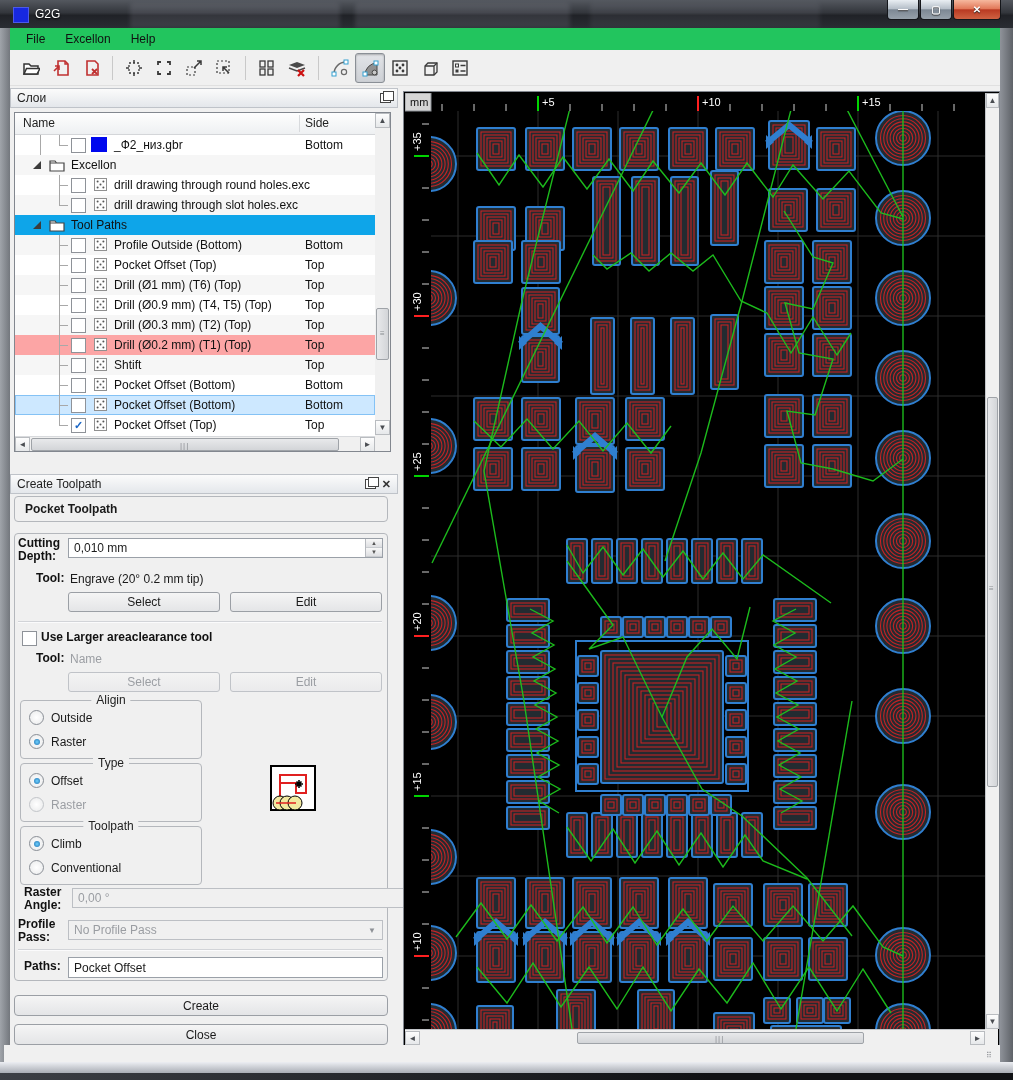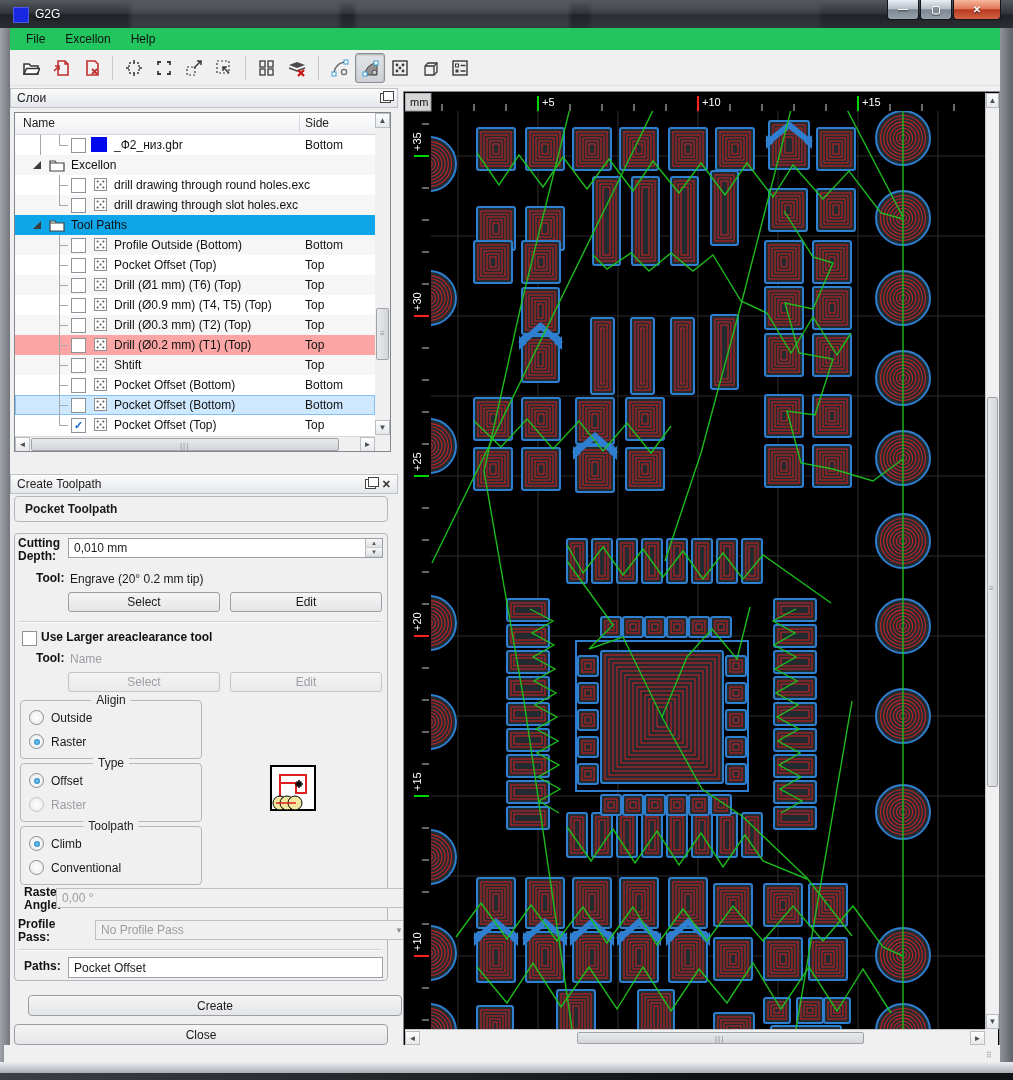--- a/index.html
+++ b/index.html
@@ -527,38 +527,38 @@
   <rect x="3" y="3" width="44" height="44" fill="#ffffff" stroke="#000" stroke-width="2"></rect>
   <path d="M12 12 h26 v18 h-10 v-10 h-16 z M12 12 v26 h10" fill="none" stroke="#e02020" stroke-width="2"></path>
   <path d="M31 17 v8 M27 21 h8 M28.5 18.5 l5 5 M28.5 23.5 l5-5" stroke="#000" stroke-width="1.6"></path>
   <circle cx="12" cy="40" r="7" fill="#f2e9a0" stroke="#000"></circle>
   <circle cx="19" cy="40" r="7" fill="#f2e9a0" stroke="#000"></circle>
   <circle cx="27" cy="40" r="7" fill="#f2e9a0" stroke="#000"></circle>
   <path d="M8 40 h20" stroke="#e02020" stroke-width="1.5"></path>
 </svg>
 
 <div class="abs blbl" style="left:24px;top:886px;width:48px;">Raster Angle:</div>
-<div class="abs field dis" style="left:56px;top:888px;width:367px;height:20px;align-items:center;">
+<div class="abs field dis" style="left:72px;top:888px;width:367px;height:20px;align-items:center;">
   <span>0,00 °</span>
   <div class="spin dis">
       <span>▲</span>
       <span>▼</span>
     </div>
 </div>
 <div class="abs blbl" style="left:18px;top:918px;width:48px;">Profile Pass:</div>
-<div class="abs field dis" style="left:68px;top:920px;width:315px;height:20px;margin-left:27px;">
+<div class="abs field dis" style="left:68px;top:920px;width:315px;height:20px;">
   <span>No Profile Pass</span>
   <span class="dd-arrow">▼</span>
 </div>
 <div class="abs sep-line" style="left:18px;top:949px;width:364px;"></div>
 <div class="abs blbl" style="left:24px;top:960px;">Paths:</div>
 <div class="abs field" style="left:68px;top:957px;width:315px;height:21px;">
   <span>Pocket Offset</span>
 </div>
-<div class="abs btn" style="left:14px;top:995px;width:374px;height:21px;border-radius:4px;margin-left:14px;">Create</div>
+<div class="abs btn" style="left:14px;top:995px;width:374px;height:21px;border-radius:4px;">Create</div>
 <div class="abs btn" style="left:14px;top:1024px;width:374px;height:21px;border-radius:4px;">Close</div>
 
 <div class="abs" id="pcb">
   <svg id="pcb-svg" width="580" height="936" viewBox="404 92 580 936">
       <rect x="430" y="110" width="554" height="918" fill="#000000"></rect>
       <defs>
         <clipPath id="cclip">
           <rect x="430" y="110" width="554" height="918"></rect>
         </clipPath>
       </defs>

